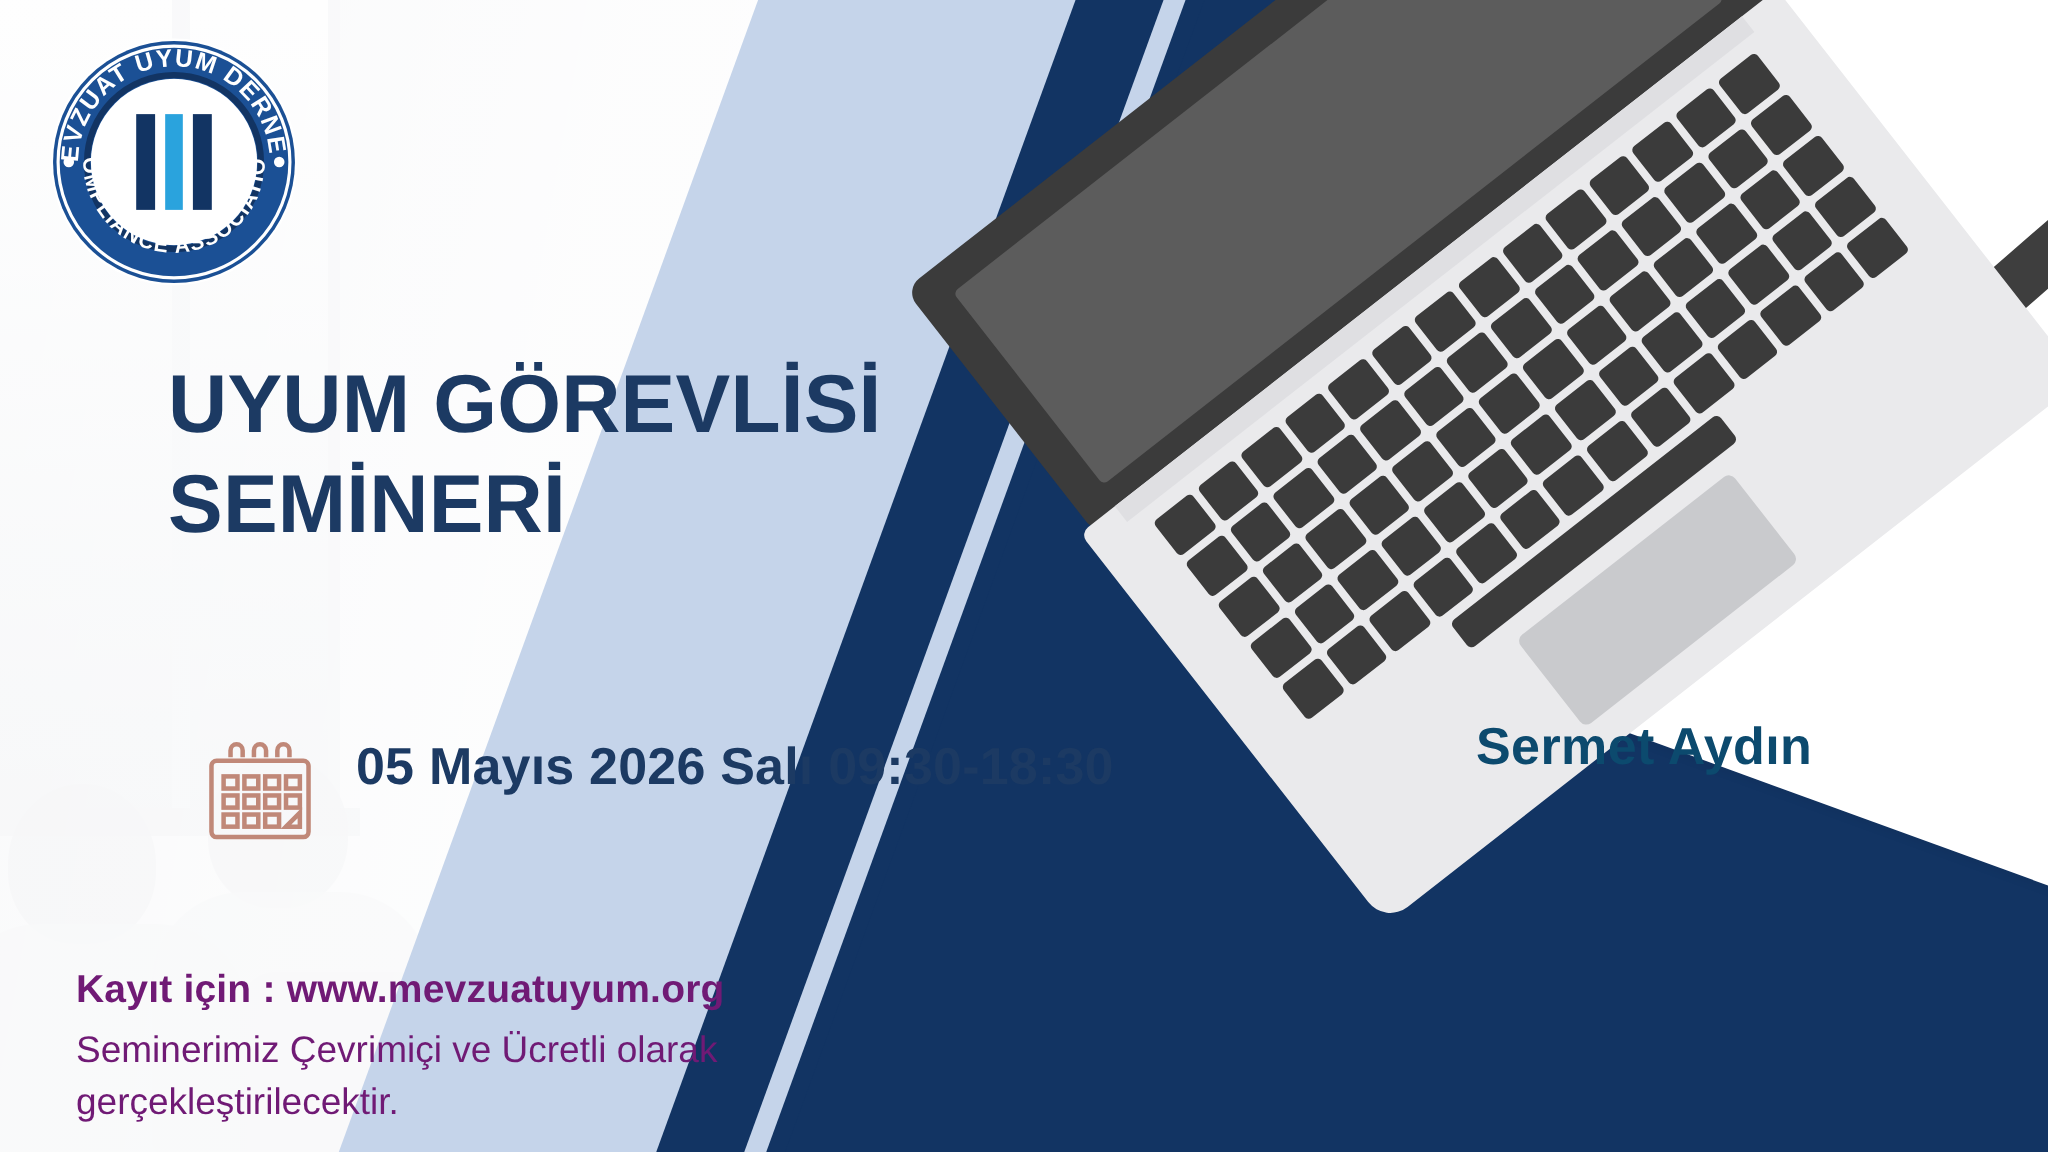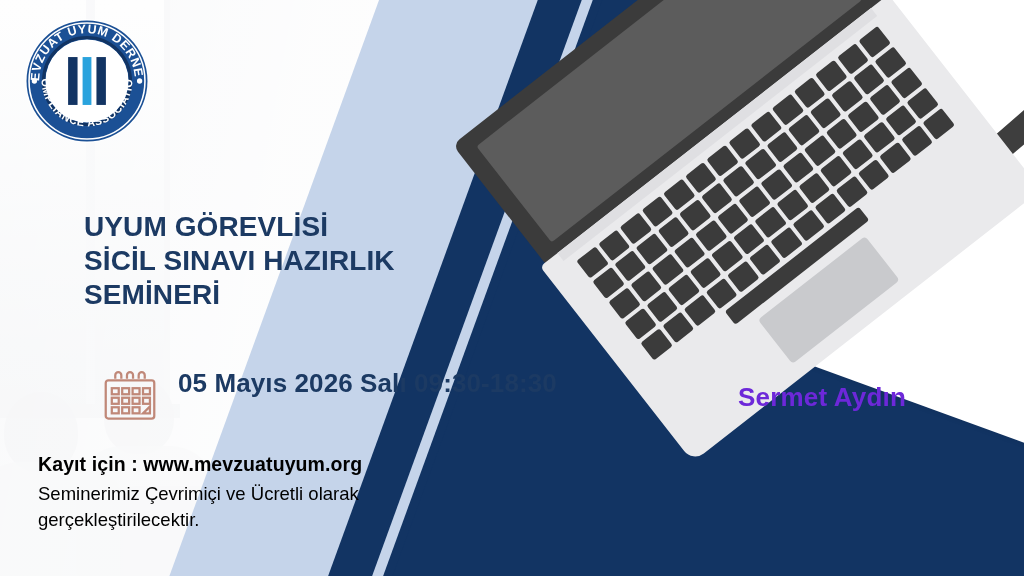--- a/index.html
+++ b/index.html
@@ -165,53 +165,52 @@
   
   .logo{
     position:absolute; left:24px; top:18px; width:126px; height:126px;
   }
   .logo svg{ width:100%; height:100%; display:block; }
 
   
   .title{
     position:absolute; left:84px; top:178px; width:470px;
     color:#1c3a63;
-    font-size:28px; font-weight:bold; line-height:1.21;
+    font-size:41px; font-weight:bold; line-height:1.21;
     letter-spacing:.1px;
-    margin-top:32px;
   }
   .title div{ white-space:nowrap; }
 
   .date-row{
     position:absolute; left:104px; top:368px;
     display:flex; align-items:flex-start; gap:22px;
   }
   .cal-icon{ width:52px; height:56px; flex:0 0 auto; }
   .cal-icon svg{ width:100%; height:100%; display:block; }
   .date-text{
     color:#1c3a63; font-size:26px; font-weight:600; letter-spacing:.1px;
     white-space:nowrap;
   }
 
   .footer{
-    position:absolute; left:38px; top:453px; width:420px;
-    color:#000000;
+    position:absolute; left:38px; top:484px; width:420px;
+    color:#701a75;
   }
   .footer .reg{
     font-size:19.5px; font-weight:bold; letter-spacing:.1px; white-space:nowrap;
     margin-bottom:5px;
   }
   .footer .note{
     font-size:18.5px; font-weight:400; line-height:1.42;
   }
 
   
   .speakers{
-    position:absolute; left:738px; top:379px; width:270px;
-    color:#6d28d9;
+    position:absolute; left:738px; top:355px; width:270px;
+    color:#0c4a6e;
   }
   .speakers .name{
     font-size:26px; font-weight:bold; line-height:1.45; letter-spacing:.2px;
     white-space:nowrap;
   }
   .speakers .role{
     font-size:18.5px; font-weight:400; margin-top:13px; letter-spacing:.1px;
   }
 </style>
 </head>
@@ -370,21 +369,20 @@
         <textPath href="#arcTop" startOffset="50%" text-anchor="middle">MEVZUAT UYUM DERNEĞİ</textPath>
       </text>
       <text font-family="'Liberation Sans',sans-serif" font-size="17" font-weight="bold" fill="#ffffff" letter-spacing="1.1">
         <textPath href="#arcBot" startOffset="50%" text-anchor="middle">COMPLIANCE ASSOCIATION</textPath>
       </text>
     </svg>
   </div>
 
   <div class="title">
     <div>UYUM GÖREVLİSİ</div>
-    <div>SİCİL SINAVI HAZIRLIK</div>
     <div>SEMİNERİ</div>
   </div>
 
   <div class="date-row">
     <span class="cal-icon">
       <svg viewBox="0 0 60 64" xmlns="http://www.w3.org/2000/svg" aria-hidden="true">
         <g fill="none" stroke="#c08878" stroke-width="2.6">
           <path d="M5,14 h50 a3,3 0 0 1 3,3 v38 a3,3 0 0 1 -3,3 h-50 a3,3 0 0 1 -3,-3 v-38 a3,3 0 0 1 3,-3 z"></path>
           <path d="M13,12 v-4 a3.5,3.5 0 0 1 7,0 v4"></path>
           <path d="M26.5,12 v-4 a3.5,3.5 0 0 1 7,0 v4"></path>

